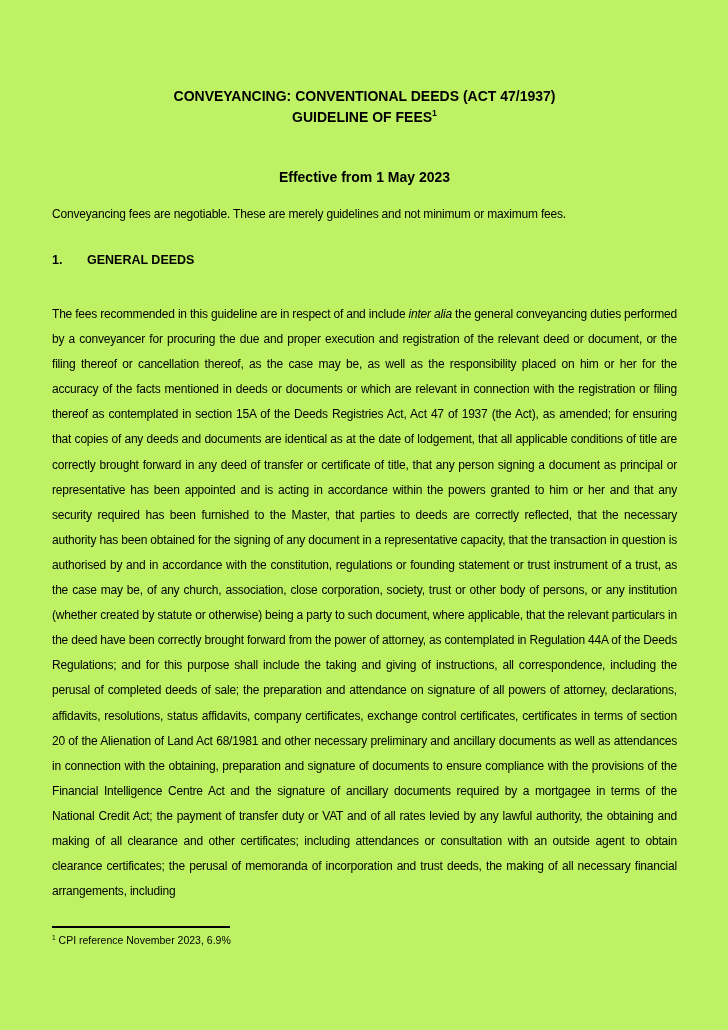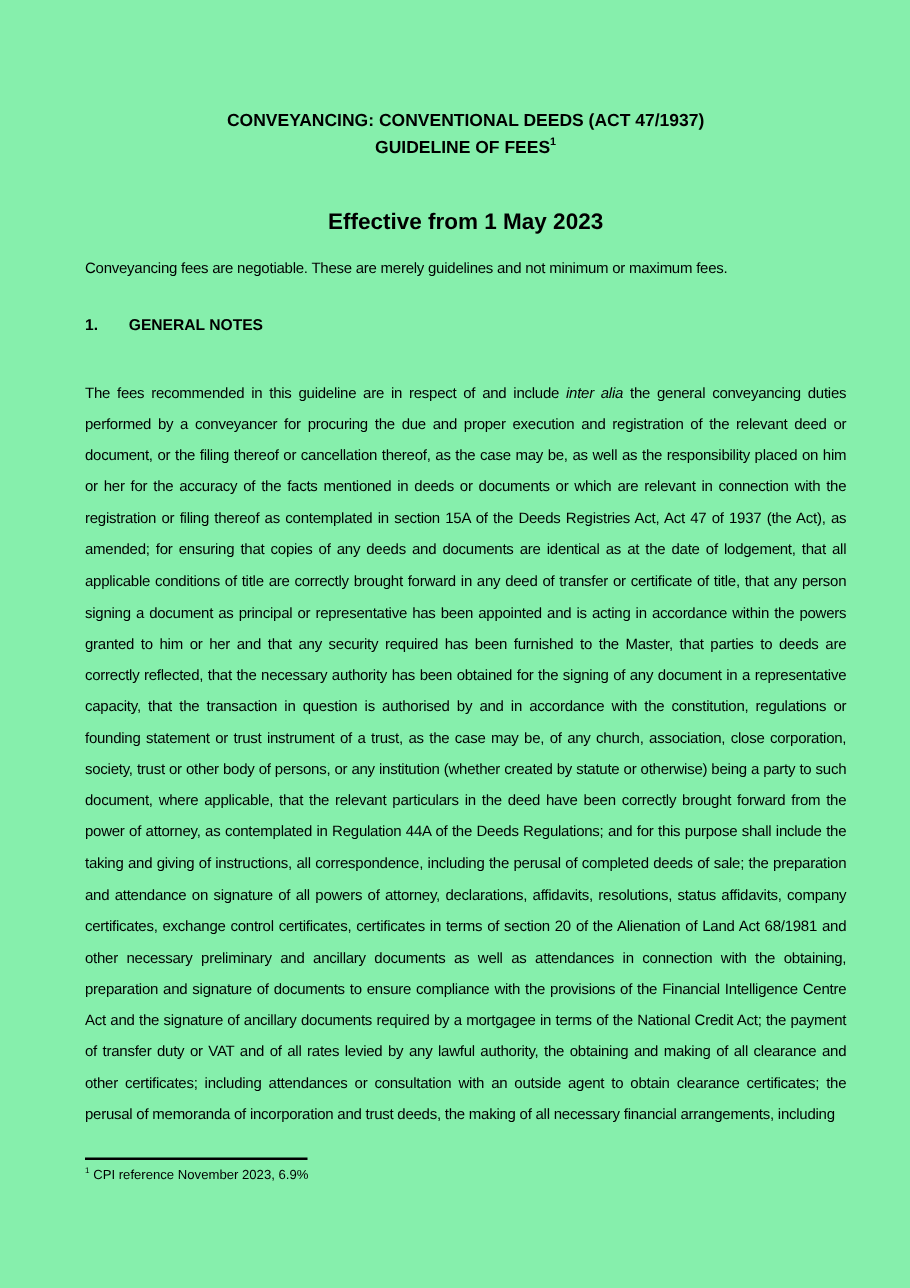--- a/index.html
+++ b/index.html
@@ -5,40 +5,40 @@
   html, body {
     margin: 0;
     padding: 0;
     background: #ffffff;
   }
   .page {
     position: relative;
     width: 728px;
     height: 1030px;
     box-sizing: border-box;
-    padding: 87px 51px 0 68px;
-    background: #86efac;
+    padding: 87px 51px 0 52px;
+    background: #bef264;
     color: #000000;
     font-family: "Liberation Sans", sans-serif;
     overflow: hidden;
   }
   .title-line {
     margin: 0;
     text-align: center;
     font-size: 14px;
     font-weight: bold;
     line-height: 18px;
   }
   .title-line2 {
     margin-top: 3px;
   }
   .effective-line {
     margin: 42px 0 0 0;
     text-align: center;
-    font-size: 18px;
+    font-size: 14px;
     font-weight: bold;
     line-height: 18px;
   }
   .disclaimer {
     margin: 20px 0 0 0;
     font-size: 12px;
     line-height: 16px;
     letter-spacing: -0.2px;
   }
   .section-heading {
@@ -95,21 +95,21 @@
   <p class="effective-line">
     <span>Effective from 1 May 2023</span>
   </p>
 
   <p class="disclaimer">
     <span>Conveyancing fees are negotiable. These are merely guidelines and not minimum or maximum fees.</span>
   </p>
 
   <div class="section-heading">
     <span class="section-number">1.</span>
-    <span class="section-title">GENERAL NOTES</span>
+    <span class="section-title">GENERAL DEEDS</span>
   </div>
 
   <p class="body-text"><span>The fees recommended in this guideline are in respect of and include </span><i>inter alia</i><span> the general conveyancing duties performed by a conveyancer for procuring the due and proper execution and registration of the relevant deed or document, or the filing thereof or cancellation thereof, as the case may be, as well as the responsibility placed on him or her for the accuracy of the facts mentioned in deeds or documents or which are relevant in connection with the registration or filing thereof as contemplated in section 15A of the Deeds Registries Act, Act 47 of 1937 (the Act), as amended; for ensuring that copies of any deeds and documents are identical as at the date of lodgement, that all applicable conditions of title are correctly brought forward in any deed of transfer or certificate of title, that any person signing a document as principal or representative has been appointed and is acting in accordance within the powers granted to him or her and that any security required has been furnished to the Master, that parties to deeds are correctly reflected, that the necessary authority has been obtained for the signing of any document in a representative capacity, that the transaction in question is authorised by and in accordance with the constitution, regulations or founding statement or trust instrument of a trust, as the case may be, of any church, association, close corporation, society, trust or other body of persons, or any institution (whether created by statute or otherwise) being a party to such document, where applicable, that the relevant particulars in the deed have been correctly brought forward from the power of attorney, as contemplated in Regulation 44A of the Deeds Regulations; and for this purpose shall include the taking and giving of instructions, all correspondence, including the perusal of completed deeds of sale; the preparation and attendance on signature of all powers of attorney, declarations, affidavits, resolutions, status affidavits, company certificates, exchange control certificates, certificates in terms of section 20 of the Alienation of Land Act 68/1981 and other necessary preliminary and ancillary documents as well as attendances in connection with the obtaining, preparation and signature of documents to ensure compliance with the provisions of the Financial Intelligence Centre Act and the signature of ancillary documents required by a mortgagee in terms of the National Credit Act; the payment of transfer duty or VAT and of all rates levied by any lawful authority, the obtaining and making of all clearance and other certificates; including attendances or consultation with an outside agent to obtain clearance certificates; the perusal of memoranda of incorporation and trust deeds, the making of all necessary financial arrangements, including</span></p>
 
   <div class="footnote-rule"></div>
 
   <p class="footnote">
     <sup class="fn-ref">1</sup>
     <span>CPI reference November 2023, 6.9%</span>
   </p>

